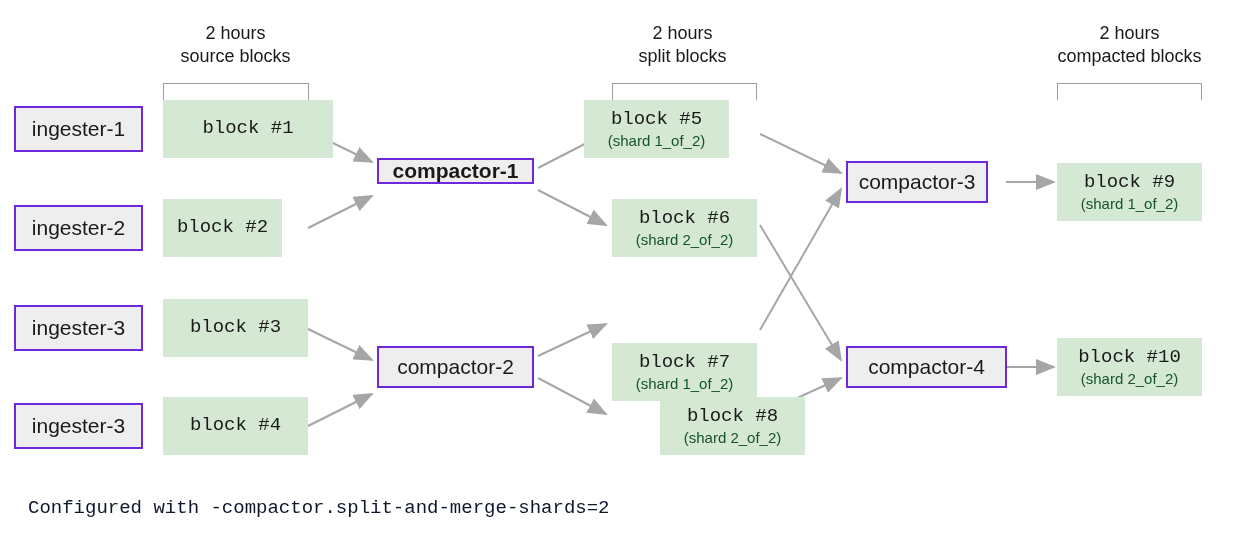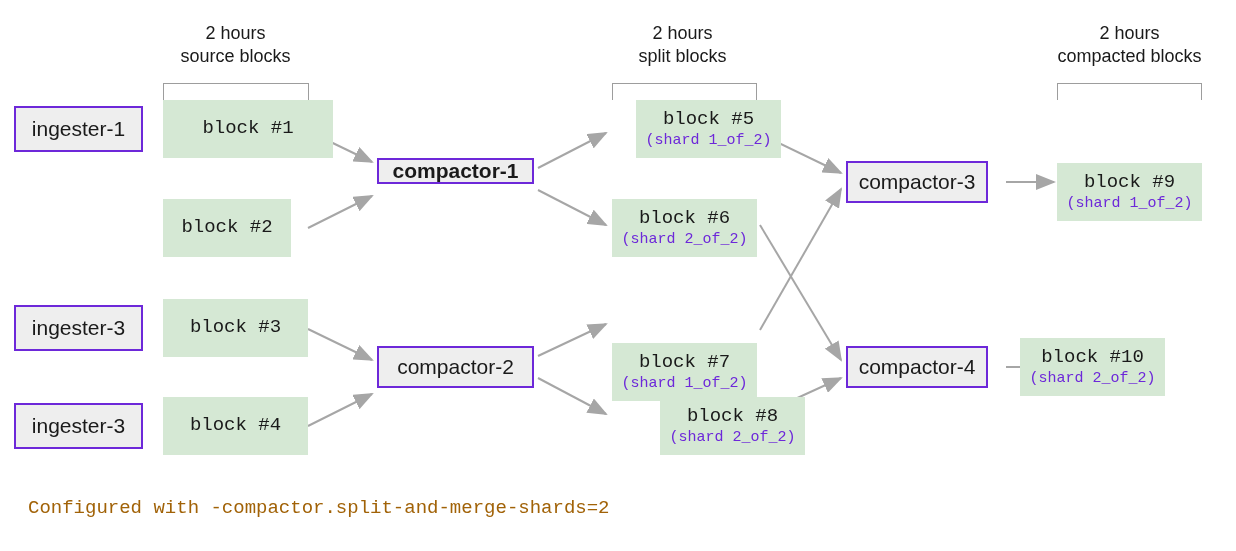--- a/index.html
+++ b/index.html
@@ -44,23 +44,23 @@
     color: #1a1a1a;
   }
   .node-green {
     background: #d5e8d4;
     border: none;
     font-family: "Liberation Mono", monospace;
     font-size: 19px;
     color: #1a1a1a;
   }
   .node-green .sub {
-    font-family: Liberation Mono, monospace;
+    font-family: Liberation Sans, sans-serif;
     font-size: 15px;
-    color: #6d28d9;
+    color: #14532d;
     margin-top: 1px;
   }
   .group-label {
     position: absolute;
     text-align: center;
     font-family: "Liberation Sans", sans-serif;
     font-size: 18px;
     color: #1a1a1a;
     line-height: 1.25;
   }
@@ -70,21 +70,21 @@
     position: absolute;
     box-sizing: border-box;
     border: 1px solid #9d9d9d;
     border-bottom: none;
     background: transparent;
   }
   .footer-note {
     position: absolute;
     font-family: "Liberation Mono", monospace;
     font-size: 19px;
-    color: #a16207;
+    color: #0f172a;
     white-space: pre;
   }
 </style>
 </head>
 <body>
 
 <div id="canvas">
 
   <svg id="wires" viewBox="0 0 1236 551" width="1236" height="551" xmlns="http://www.w3.org/2000/svg">
     <defs>
@@ -129,75 +129,78 @@
 
   <div class="group-label" style="left:1042px; top:22px; width:175px;">
     <span class="l1">2 hours</span>
     <span class="l2">compacted blocks</span>
   </div>
   <div class="bracket" style="left:1057px; top:83px; width:145px; height:17px;"></div>
 
   <div class="node node-grey" style="left:14px; top:106px; width:129px; height:46px;">
     <span>ingester-1</span>
   </div>
+  <div class="node node-grey" style="left:14px; top:205px; width:129px; height:46px;">
+    <span>ingester-2</span>
+  </div>
   <div class="node node-grey" style="left:14px; top:305px; width:129px; height:46px;">
     <span>ingester-3</span>
   </div>
   <div class="node node-grey" style="left:14px; top:403px; width:129px; height:46px;">
     <span>ingester-3</span>
   </div>
 
   <div class="node node-green" style="left:163px; top:100px; width:170px; height:58px;">
     <span>block #1</span>
   </div>
-  <div class="node node-green" style="left:163px; top:199px; width:128px; height:58px;">
+  <div class="node node-green" style="left:163px; top:199px; width:119px; height:58px;">
     <span>block #2</span>
   </div>
   <div class="node node-green" style="left:163px; top:299px; width:145px; height:58px;">
     <span>block #3</span>
   </div>
   <div class="node node-green" style="left:163px; top:397px; width:145px; height:58px;">
     <span>block #4</span>
   </div>
 
   <div class="node node-grey" style="left:377px; top:158px; width:157px; height:26px;font-weight:bold;">
     <span>compactor-1</span>
   </div>
   <div class="node node-grey" style="left:377px; top:346px; width:157px; height:42px;">
     <span>compactor-2</span>
   </div>
 
-  <div class="node node-green" style="left:636px; top:100px; width:145px; height:58px;">
+  <div class="node node-green" style="left:584px; top:100px; width:145px; height:58px;">
     <span>block #5</span>
     <span class="sub">(shard 1_of_2)</span>
   </div>
   <div class="node node-green" style="left:612px; top:199px; width:145px; height:58px;">
     <span>block #6</span>
     <span class="sub">(shard 2_of_2)</span>
   </div>
   <div class="node node-green" style="left:612px; top:299px; width:145px; height:58px;margin-top:44px;">
     <span>block #7</span>
     <span class="sub">(shard 1_of_2)</span>
   </div>
   <div class="node node-green" style="left:612px; top:397px; width:145px; height:58px;margin-left:48px;">
     <span>block #8</span>
     <span class="sub">(shard 2_of_2)</span>
   </div>
 
   <div class="node node-grey" style="left:846px; top:161px; width:142px; height:42px;">
     <span>compactor-3</span>
   </div>
-  <div class="node node-grey" style="left:846px; top:346px; width:142px; height:42px;text-align:right;">
+  <div class="node node-grey" style="left:846px; top:346px; width:161px; height:42px;text-align:right;">
     <span>compactor-4</span>
   </div>
 
   <div class="node node-green" style="left:1057px; top:163px; width:145px; height:58px;">
     <span>block #9</span>
     <span class="sub">(shard 1_of_2)</span>
   </div>
-  <div class="node node-green" style="left:1020px; top:338px; width:145px; height:58px;">
+  <div class="node node-green" style="left:1057px; top:338px; width:145px; height:58px;">
     <span>block #10</span>
     <span class="sub">(shard 2_of_2)</span>
   </div>
 
   <div class="footer-note" style="left:28px; top:497px;">Configured with -compactor.split-and-merge-shards=2</div>
 
 </div>
 
 </body></html>

